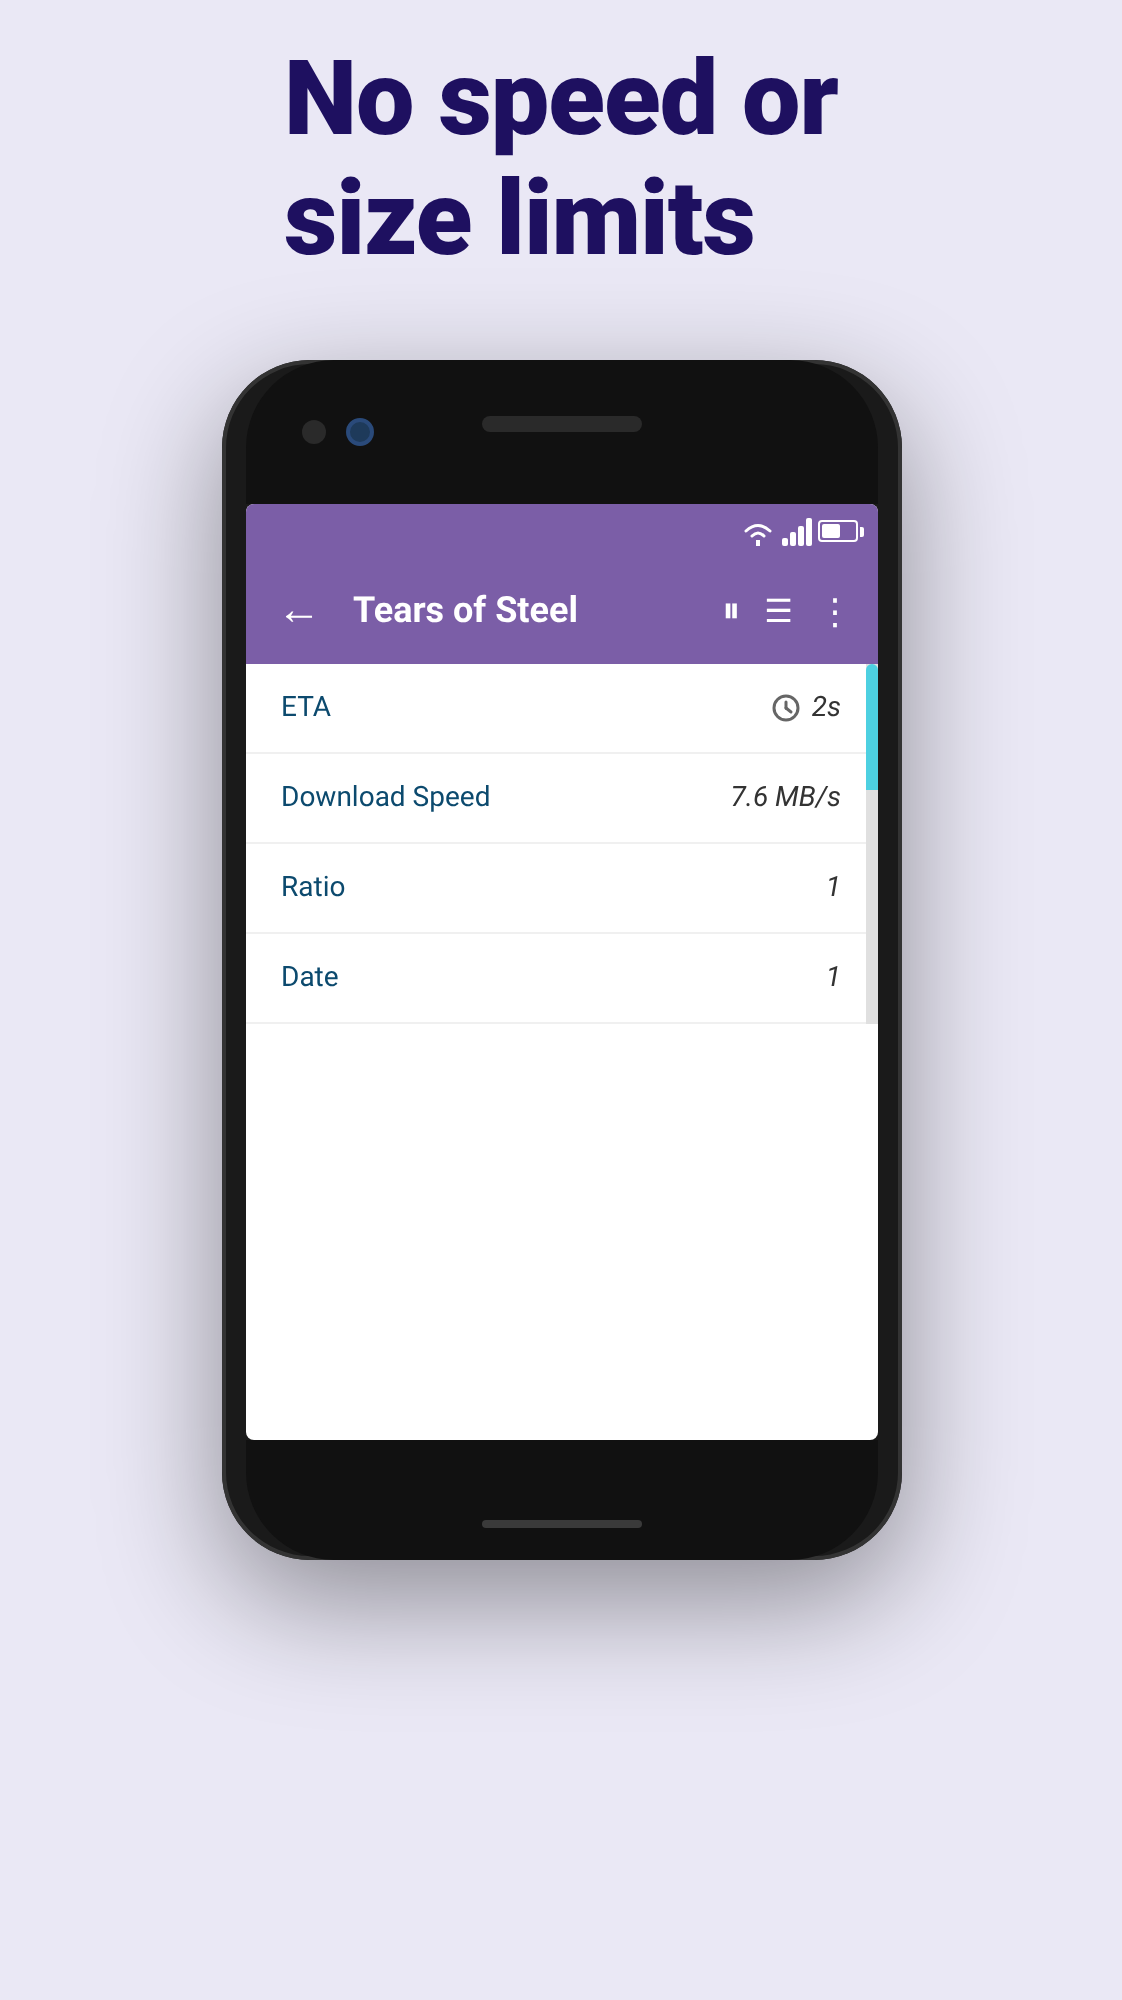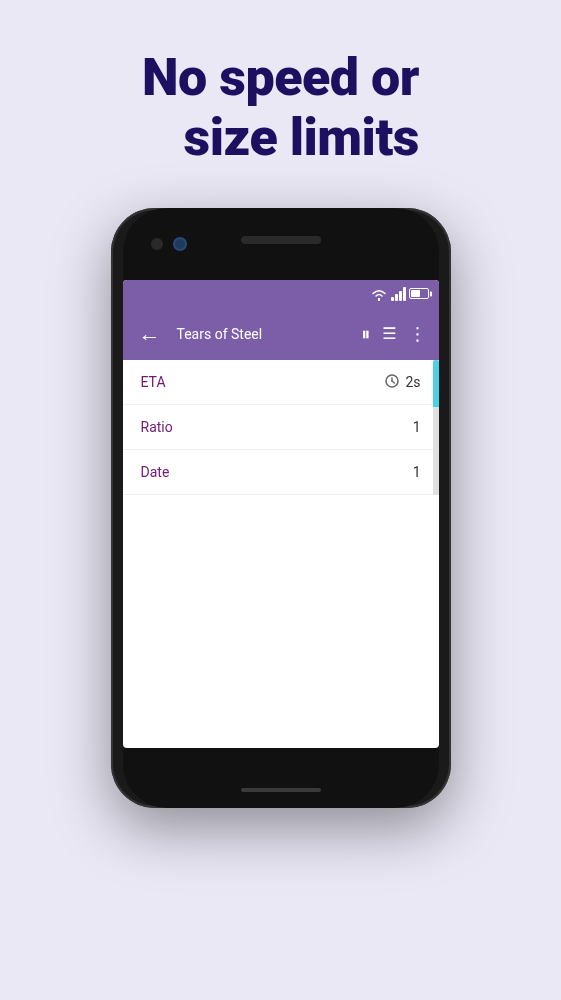--- a/index.html
+++ b/index.html
@@ -9,22 +9,22 @@
       height: 1000px;
       background-color: #eae8f5;
       font-family: 'Roboto', Arial, sans-serif;
       overflow: hidden;
       display: flex;
       flex-direction: column;
       align-items: center;
     }
 
     .headline {
-      text-align: right;
-      margin-top: 48px;
+      text-align: left;
+      margin-top: 20px;
       margin-bottom: 40px;
       padding: 0 40px;
     }
 
     .headline h1 {
       font-size: 52px;
       font-weight: 900;
       color: #1e1060;
       line-height: 1.15;
       letter-spacing: -0.5px;
@@ -175,22 +175,22 @@
       color: white;
       font-size: 22px;
       cursor: pointer;
       padding: 4px;
       line-height: 1;
     }
 
     .app-title {
       flex: 1;
       color: white;
-      font-size: 14px;
-      font-weight: 400;
+      font-size: 18px;
+      font-weight: 700;
     }
 
     .app-actions {
       display: flex;
       align-items: center;
       gap: 12px;
     }
 
     .action-icon {
       color: white;
@@ -208,29 +208,30 @@
     .info-row {
       display: flex;
       align-items: center;
       justify-content: space-between;
       padding: 14px 18px;
       border-bottom: 1px solid #f0f0f0;
     }
 
     .row-label {
       font-size: 14px;
-      color: #701a75;
+      color: #0c4a6e;
     }
 
     .row-value {
       font-size: 14px;
       color: #333;
       display: flex;
-      align-items: flex-start;
+      align-items: center;
       gap: 4px;
+      font-style: italic;
     }
 
     .progress-bar-container {
       position: absolute;
       top: 0;
       right: 0;
       width: 6px;
       height: 100%;
       background: #e0e0e0;
     }
@@ -326,20 +327,24 @@
               <div class="row-value">
                 <svg width="14" height="14" viewBox="0 0 14 14" style="margin-right:2px;">
         <circle cx="7" cy="7" r="6" stroke="#666" stroke-width="1.5" fill="none"></circle>
         <line x1="7" y1="4" x2="7" y2="7" stroke="#666" stroke-width="1.5" stroke-linecap="round"></line>
         <line x1="7" y1="7" x2="9.5" y2="9" stroke="#666" stroke-width="1.5" stroke-linecap="round"></line>
       </svg>
                 <span>2s</span>
               </div>
             </div>
             <div class="info-row">
+              <span class="row-label">Download Speed</span>
+              <div class="row-value">7.6 MB/s</div>
+            </div>
+            <div class="info-row">
               <span class="row-label">Ratio</span>
               <div class="row-value">1</div>
             </div>
             <div class="info-row">
               <span class="row-label">Date</span>
               <div class="row-value">1</div>
             </div>
           </div>
 
         <div class="progress-bar-container">

